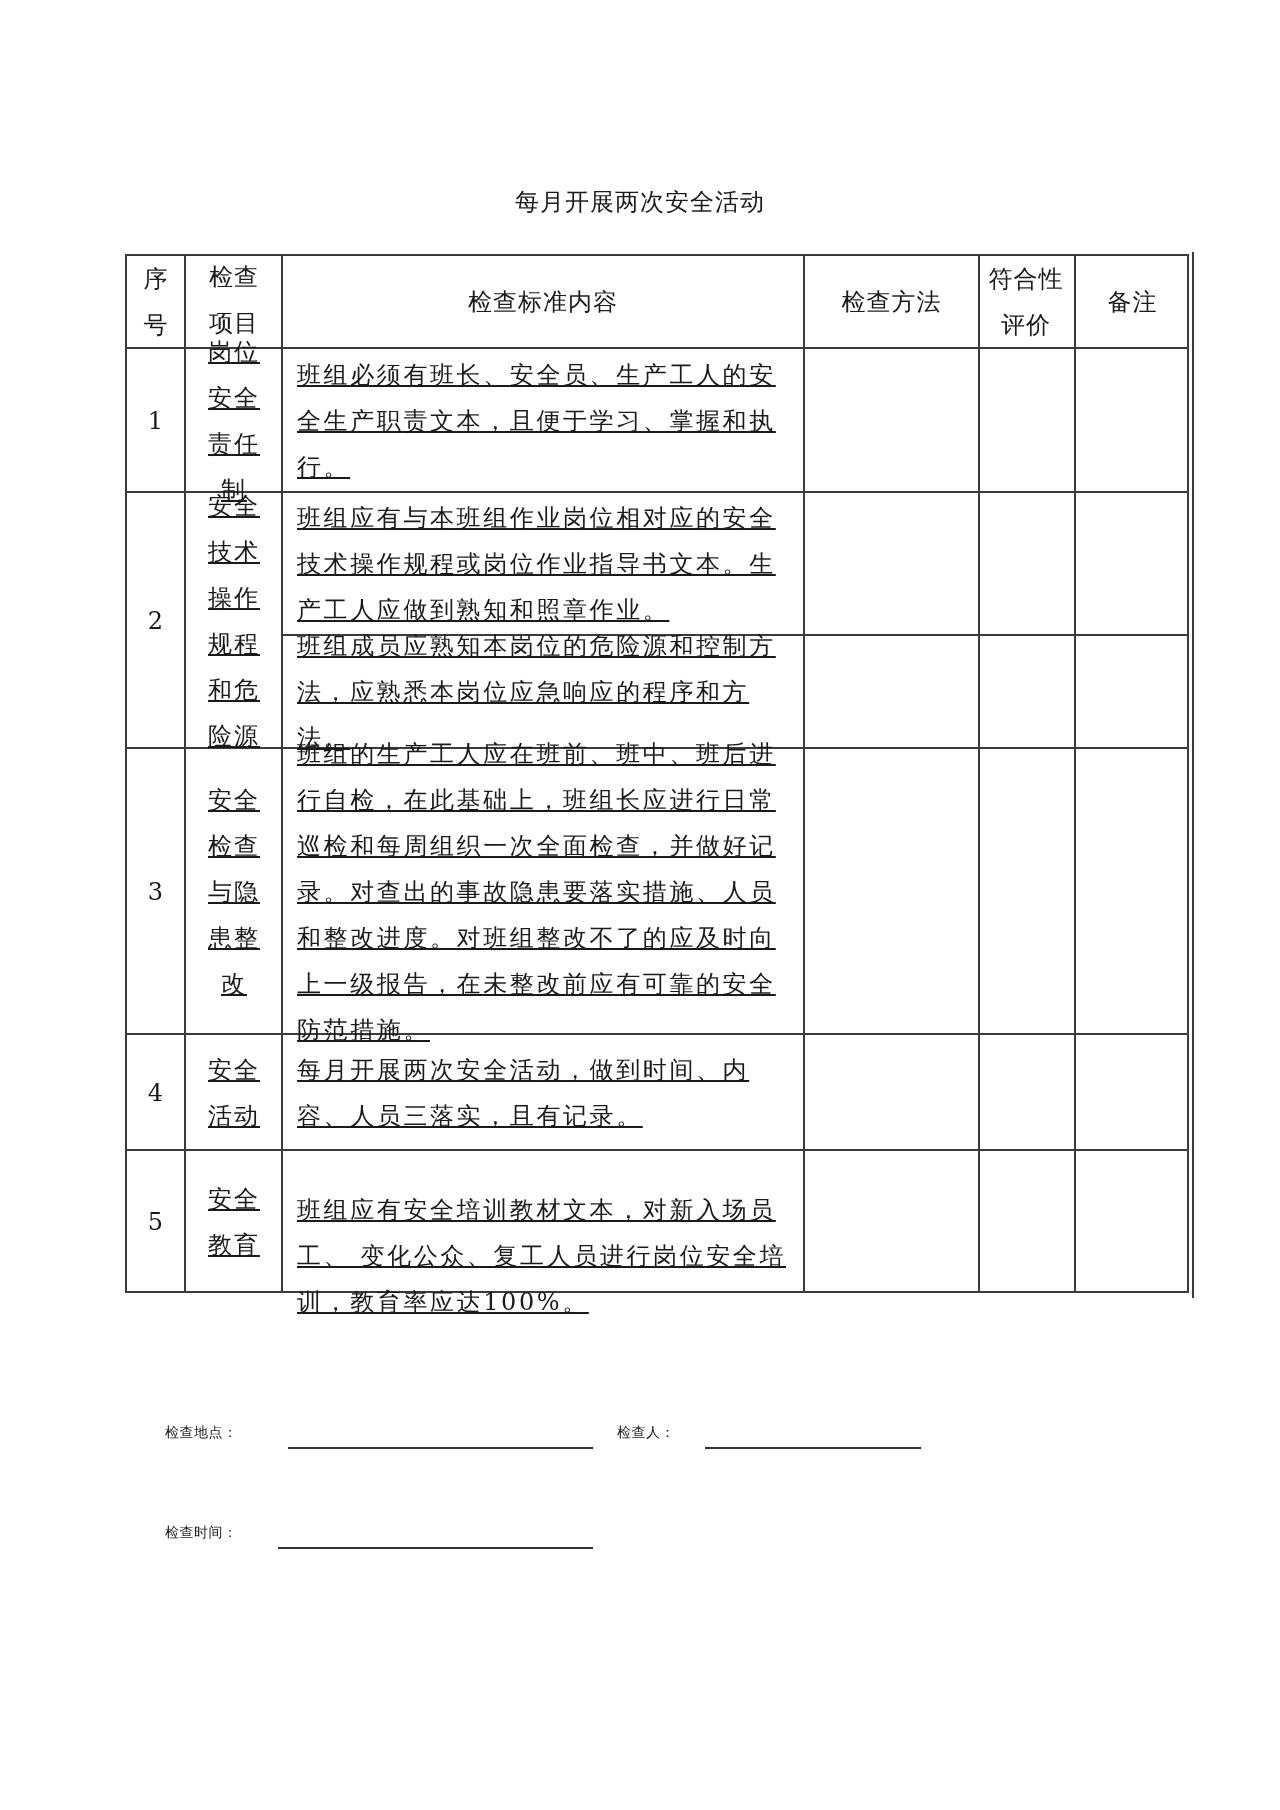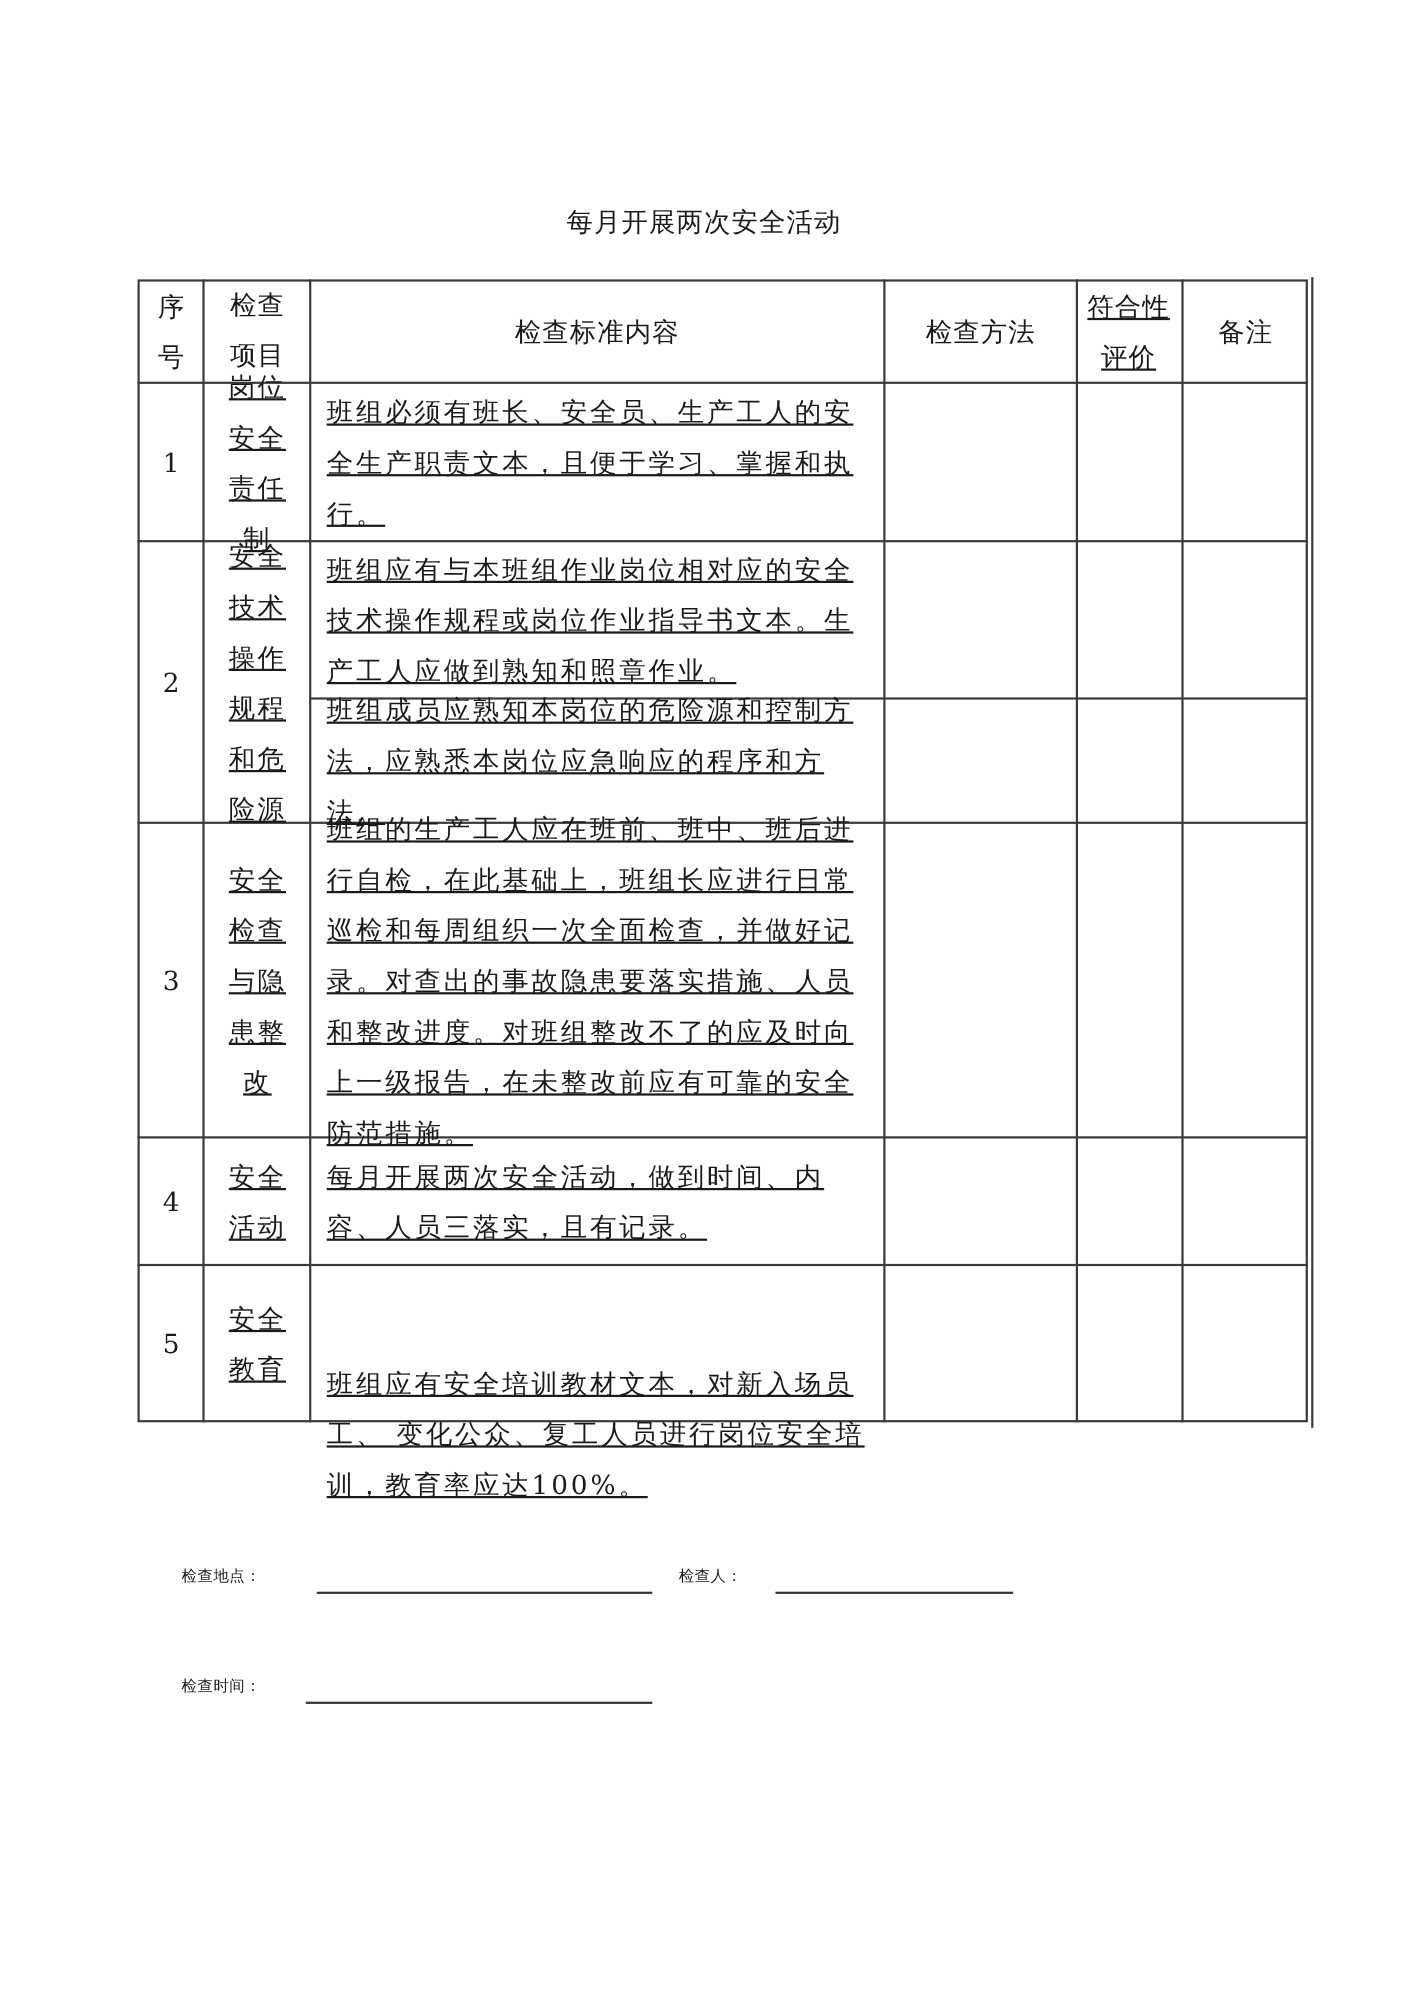--- a/index.html
+++ b/index.html
@@ -47,21 +47,21 @@
 </div>
 <div class="cell hdr" style="left:200px; top:256px; width:68px; height:88px;">
   <span class="txt">检查项目</span>
 </div>
 <div class="cell hdr" style="left:283px; top:256px; width:520px; height:92px;">
   <span class="txt">检查标准内容</span>
 </div>
 <div class="cell hdr" style="left:805px; top:256px; width:173px; height:92px;">
   <span class="txt">检查方法</span>
 </div>
-<div class="cell hdr" style="left:988px; top:256px; width:76px; height:92px;text-decoration:underline;">
+<div class="cell hdr" style="left:988px; top:256px; width:76px; height:92px;">
   <span class="txt">符合性评价</span>
 </div>
 <div class="cell hdr" style="left:1076px; top:256px; width:113px; height:92px;">
   <span class="txt">备注</span>
 </div>
 
 <div>
   <div class="cell" style="left:127px; top:349px; width:57px; height:143px;">
     <span class="txt">1</span>
   </div>
@@ -133,21 +133,21 @@
   <div class="cell" style="left:1076px; top:1035px; width:113px; height:115px;"></div>
 </div>
 
 <div>
   <div class="cell" style="left:127px; top:1151px; width:57px; height:142px;">
     <span class="txt">5</span>
   </div>
   <div class="cell item" style="left:194px; top:1151px; width:80px; height:142px;">
     <span class="txt">安全教育</span>
   </div>
-  <div class="cell content" style="left:283px; top:1217px; width:520px; height:173px;">
+  <div class="cell content" style="left:283px; top:1169px; width:520px; height:173px;">
     <span class="txt">班组应有安全培训教材文本，对新入场员工、 变化公众、复工人员进行岗位安全培训，教育率应达100%。</span>
   </div>
   <div class="cell" style="left:805px; top:1151px; width:173px; height:142px;"></div>
   <div class="cell" style="left:980px; top:1151px; width:94px; height:142px;"></div>
   <div class="cell" style="left:1076px; top:1151px; width:113px; height:142px;"></div>
 </div>
 
 <div class="footer-label" style="left:165px; top:1424px;">检查地点：</div>
 <div class="footer-line" style="left:288px; top:1447px; width:305px;"></div>
 <div class="footer-label" style="left:617px; top:1424px;">检查人：</div>

